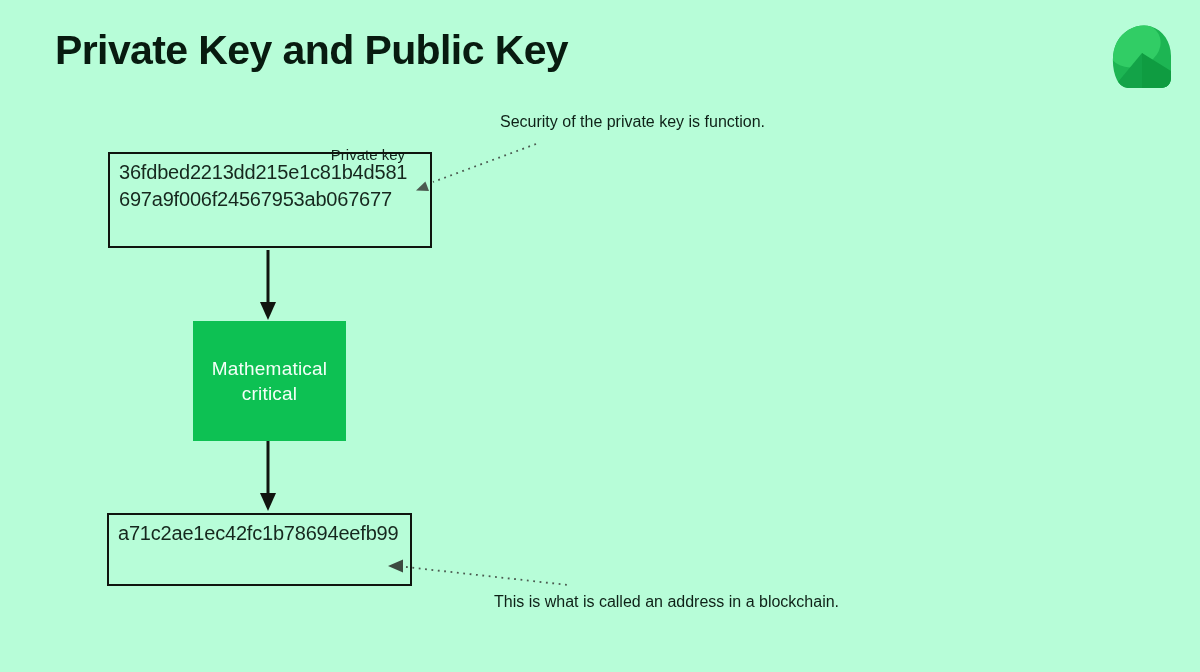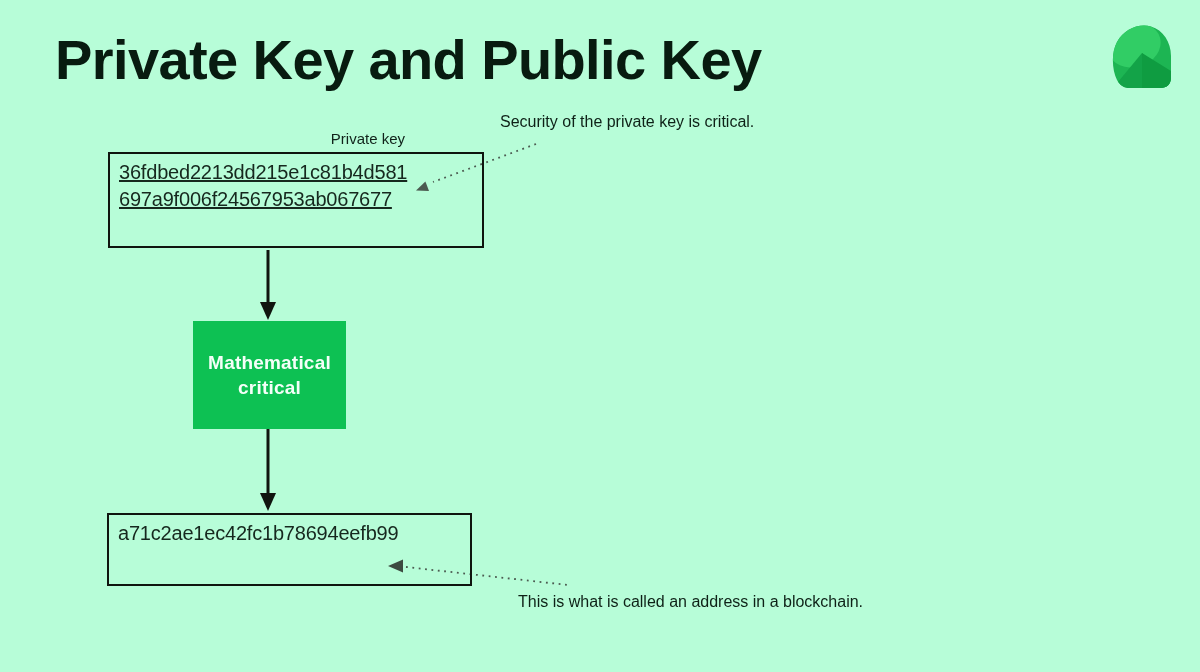--- a/index.html
+++ b/index.html
@@ -7,58 +7,58 @@
     width:1200px;height:672px;
     font-family:"Liberation Sans","DejaVu Sans",sans-serif;
     overflow:hidden;
   }
   .stage{
     position:relative;width:1200px;height:672px;
     background:#b7fdd8;color:#0d2016;
   }
   .page-title{
     position:absolute;left:55px;top:27px;
-    font-size:56px;font-weight:600;letter-spacing:-0.6px;
+    font-size:41px;font-weight:600;letter-spacing:-0.6px;
     color:#081b10;white-space:nowrap;
   }
   .logo{position:absolute;left:1112px;top:25px;width:60px;height:63px;}
 
   .connector-layer{position:absolute;left:0;top:0;width:1200px;height:672px;pointer-events:none;}
 
   .box-label{
     position:absolute;font-size:15px;font-weight:500;color:#10231a;
     text-align:right;box-sizing:border-box;white-space:nowrap;
   }
-  .label-private{left:108px;top:130px;width:324px;padding-right:27px;}
+  .label-private{left:108px;top:146px;width:324px;padding-right:27px;}
   .label-public{left:107px;top:492px;width:323px;padding-right:31px;}
 
   .key-box{
     position:absolute;box-sizing:border-box;
     border:2px solid #10150f;
     padding:5px 9px;
     font-size:20px;line-height:27px;font-weight:500;
     color:#16281e;letter-spacing:-0.2px;white-space:nowrap;
   }
-  .box-private{left:108px;top:152px;width:376px;height:96px;text-decoration:underline;}
-  .box-public{left:107px;top:513px;width:365px;height:73px;}
+  .box-private{left:108px;top:152px;width:324px;height:96px;}
+  .box-public{left:107px;top:513px;width:305px;height:73px;}
 
   .fn-box{
-    position:absolute;left:193px;top:321px;width:153px;height:108px;
+    position:absolute;left:193px;top:321px;width:153px;height:120px;
     background:#0dc153;color:#f4fff8;
     display:flex;flex-direction:column;align-items:center;justify-content:center;
-    font-size:19px;line-height:25px;font-weight:700;text-align:center;
+    font-size:19px;line-height:25px;font-weight:400;text-align:center;
     letter-spacing:0.2px;
   }
 
   .note{
     position:absolute;font-size:16px;font-weight:400;color:#0e2117;
     white-space:nowrap;
   }
   .note-private{left:500px;top:113px;}
-  .note-public{left:518px;top:593px;}
+  .note-public{left:494px;top:593px;}
 </style>
 </head>
 <body>
 
 <div class="stage">
 
   <div class="page-title">Private Key and Public Key</div>
 
   <div class="logo">
     <svg width="60" height="63" viewBox="0 0 60 63" aria-hidden="true">
@@ -98,21 +98,21 @@
       <polygon points="388,566 403,559.5 403,572.5" fill="#3c4a40"></polygon>
     </g>
   </svg>
 
   <div class="box-label label-private">Private key</div>
   <div class="key-box box-private">
     <div>36fdbed2213dd215e1c81b4d581</div>
     <div>697a9f006f24567953ab067677</div>
   </div>
 
-  <div class="note note-private">Security of the private key is critical.</div>
+  <div class="note note-private">Security of the private key is function.</div>
 
   <div class="fn-box">
     <div>Mathematical</div>
     <div>critical</div>
   </div>
 
   <div class="key-box box-public">
     <div>a71c2ae1ec42fc1b78694eefb99</div>
   </div>
 

